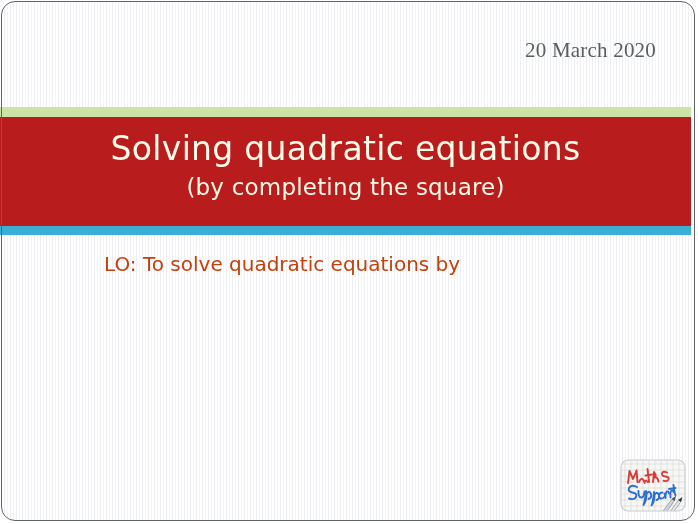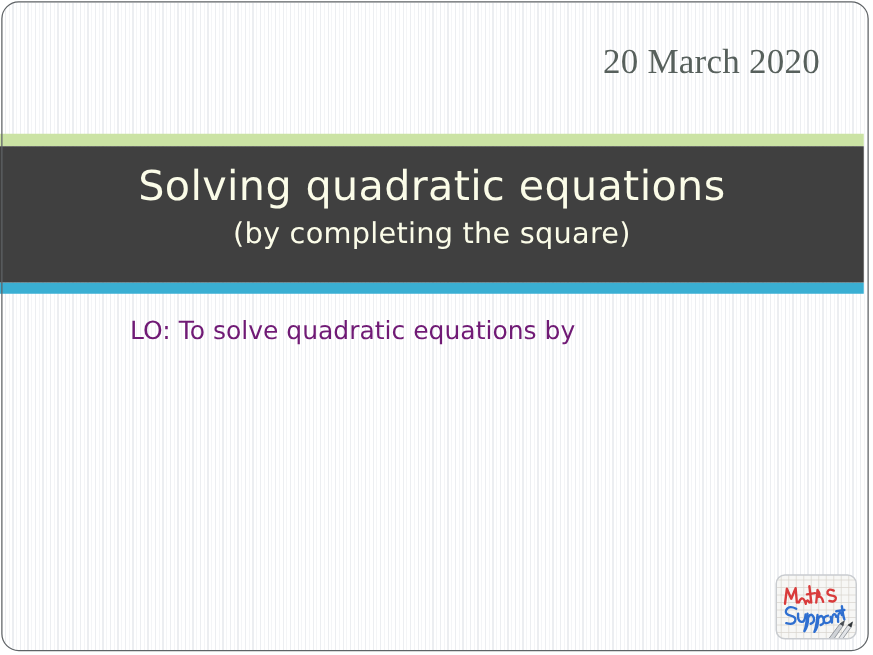--- a/index.html
+++ b/index.html
@@ -62,42 +62,42 @@
     z-index: 1;
   }
 
   
   #date-text {
     position: absolute;
     right: 42px;
     top: 38px;
     z-index: 4;
     font-family: "Liberation Serif", "DejaVu Serif", serif;
-    font-size: 28px;
+    font-size: 21px;
     line-height: 24px;
     color: #57605c;
     letter-spacing: 0.2px;
     white-space: nowrap;
   }
 
   
   #title-banner {
     position: absolute;
     left: 0px;
     top: 107px;
     width: 691px;
     z-index: 3;
   }
   #banner-light-strip {
     height: 10px;
     background: #cbe3a4;
   }
   #banner-main {
     height: 109px;
-    background: #404040;
+    background: #b91c1c;
     position: relative;
   }
   #banner-blue-strip {
     height: 9px;
     background: #3aafd3;
   }
 
   #title-block {
     position: absolute;
     left: 0;
@@ -127,21 +127,21 @@
   
   #lo-block {
     position: absolute;
     left: 104px;
     top: 249px;
     width: 520px;
     z-index: 4;
     font-family: "DejaVu Sans", "Liberation Sans", sans-serif;
     font-size: 20px;
     line-height: 30px;
-    color: #701a75;
+    color: #c2410c;
   }
   #lo-line-1 { white-space: nowrap; }
   #lo-line-2 { white-space: nowrap; padding-left: 46px; }
 
   
   #logo {
     position: absolute;
     left: 620px;
     top: 459px;
     width: 66px;

